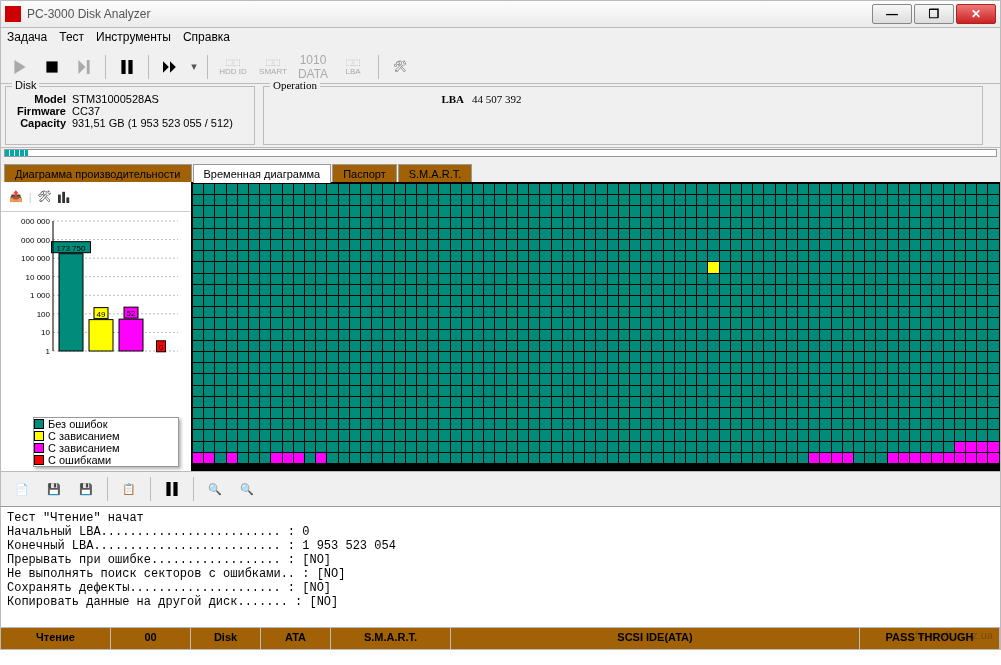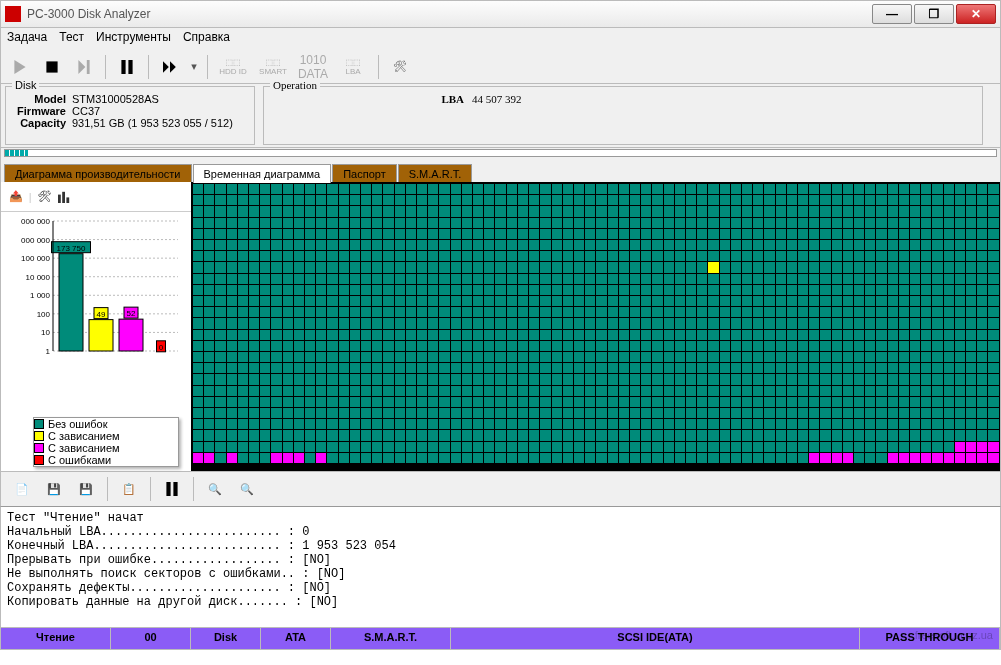--- a/index.html
+++ b/index.html
@@ -51,21 +51,21 @@
 .gridpanel { flex: 1; background: #000; padding: 2px; overflow: hidden; }
 .sectorgrid { display: grid; grid-template-columns: repeat(72, 1fr); gap: 1px; }
 .cell { aspect-ratio: 1; background: #008b7a; }
 .cell.y { background: #ff0; }
 .cell.m { background: #f0f; }
 
 .toolbar2 { height: 34px; border-left: 1px solid #bbb; border-right: 1px solid #bbb; background: #f0f0f0; display: flex; align-items: center; padding: 0 6px; gap: 2px; }
 
 .logpanel { height: 122px; border: 1px solid #bbb; border-top: 1px solid #999; background: #fff; padding: 4px 6px; font-family: "Courier New", monospace; font-size: 12px; overflow-y: scroll; white-space: pre; }
 
-.statusbar { height: 22px; border: 1px solid #bbb; border-top: none; background: #8b5cf6; display: flex; }
+.statusbar { height: 22px; border: 1px solid #bbb; border-top: none; background: #a16207; display: flex; }
 .stcell { border-right: 1px solid #bbb; padding: 3px 12px; text-align: center; font-weight: bold; font-size: 11px; }
 
 .watermark { position: absolute; bottom: 24px; right: 8px; color: rgba(0,0,0,.25); font-size: 11px; }
 </style>
 </head>
 <body>
 
 <div class="titlebar">
   <div class="app-icon"></div>
   <div class="title">PC-3000 Disk Analyzer</div>

